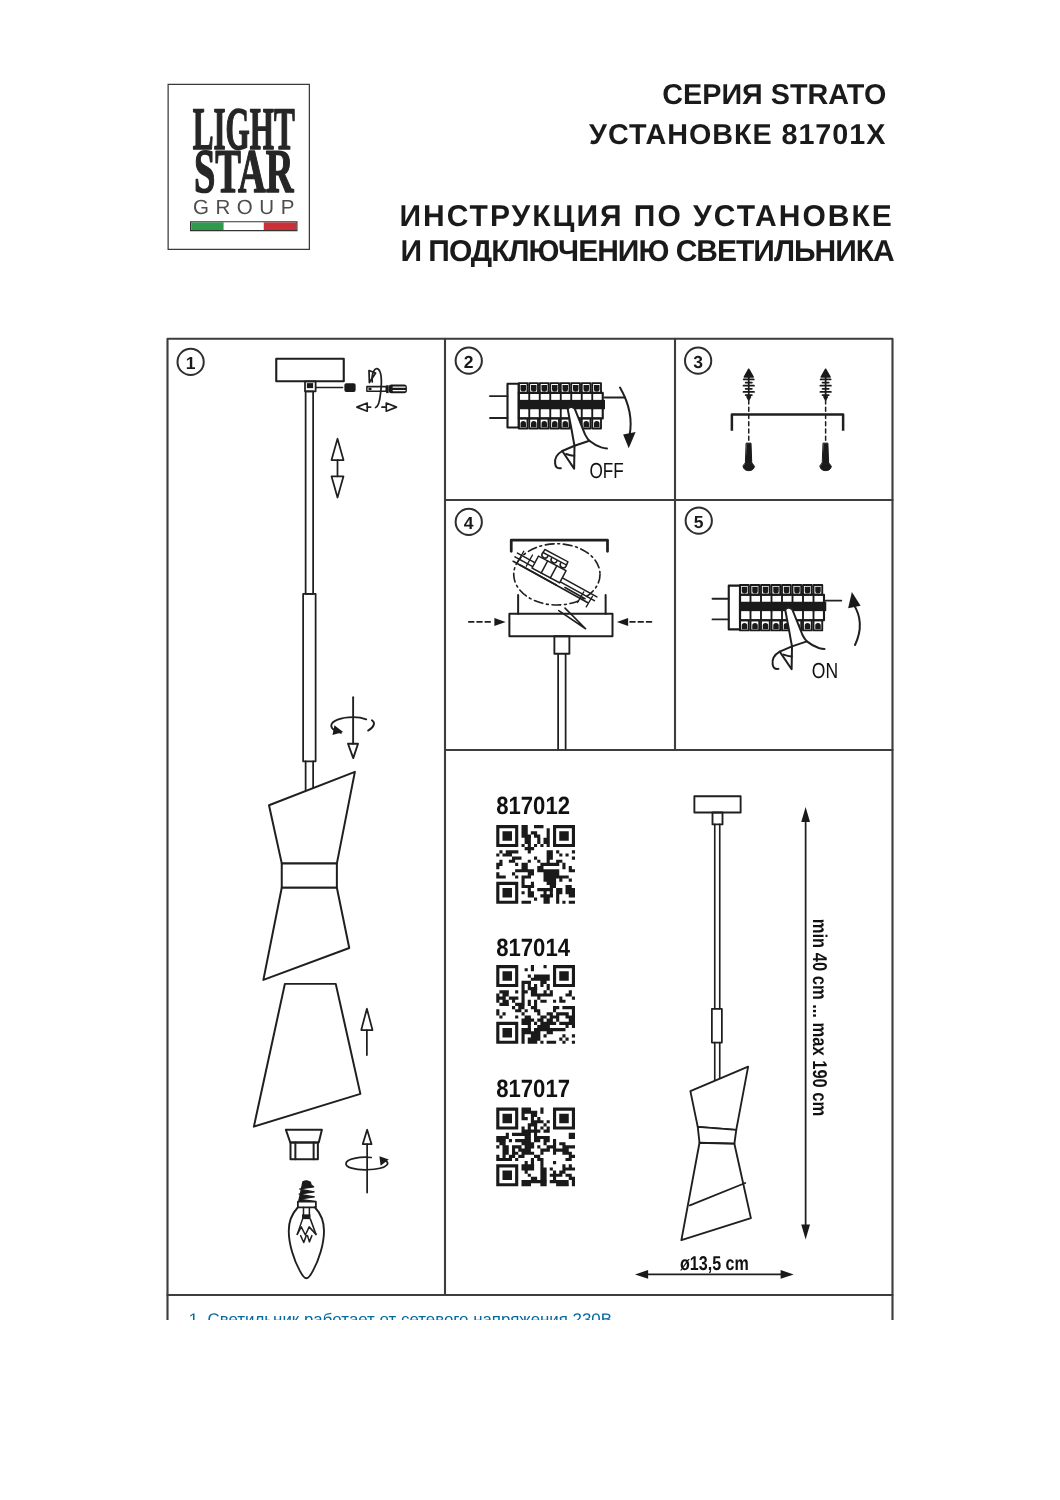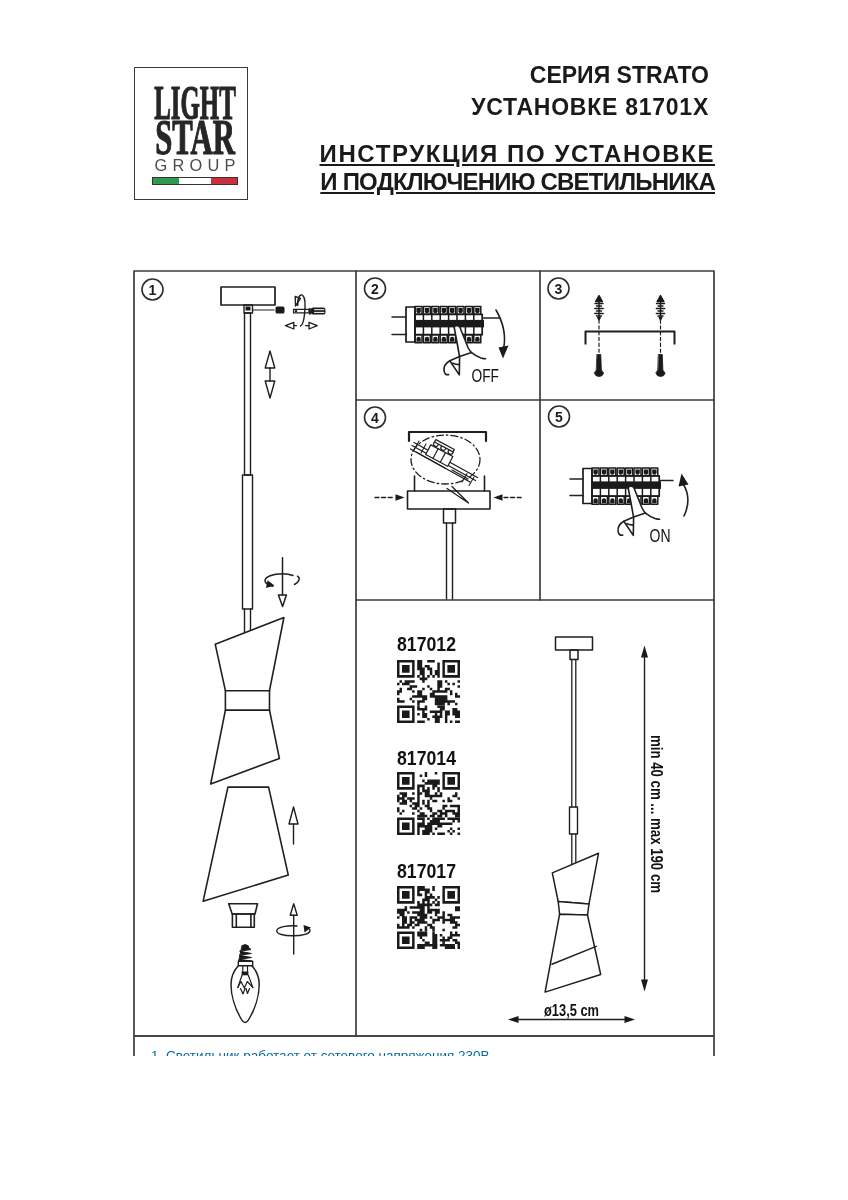--- a/index.html
+++ b/index.html
@@ -14,21 +14,21 @@
   <div class="abs" style="left:133.5px;top:67px;width:112px;height:130.5px;border:1.6px solid #3a3a3a;"></div>
 
   <div class="abs" style="left:152px;top:177px;width:84px;height:6px;border:1.1px solid #333;display:flex;">
     <div style="flex:26;background:#2e9a4e;"></div>
       <div style="flex:32;background:#fff;"></div>
       <div style="flex:26;background:#cb3038;"></div>
   </div>
 
   <div class="abs" style="left:300px;top:59px;width:409px;text-align:right;font-weight:bold;font-size:23px;line-height:32px;color:#1a1a1a;">СЕРИЯ STRATO<br><span style="letter-spacing:0.75px;">УСТАНОВКЕ 81701X</span></div>
 
-  <div class="abs" style="left:250px;top:140px;width:465px;text-align:right;font-weight:bold;font-size:24px;line-height:28px;color:#1a1a1a;letter-spacing:1.6px;text-decoration:underline;">ИНСТРУКЦИЯ ПО УСТАНОВКЕ<br><span style="letter-spacing:-0.8px;">И ПОДКЛЮЧЕНИЮ СВЕТИЛЬНИКА</span></div>
+  <div class="abs" style="left:250px;top:160px;width:465px;text-align:right;font-weight:bold;font-size:24px;line-height:28px;color:#1a1a1a;letter-spacing:1.6px;">ИНСТРУКЦИЯ ПО УСТАНОВКЕ<br><span style="letter-spacing:-0.8px;">И ПОДКЛЮЧЕНИЮ СВЕТИЛЬНИКА</span></div>
 
   <svg class="abs" style="left:0;top:0;" width="848" height="1200" viewBox="0 0 848 1200" fill="none" stroke-linecap="round" stroke-linejoin="round">
 
     <text x="195" y="119" text-anchor="middle" font-family="Liberation Serif, serif" font-weight="bold" font-size="48.3" fill="#262626" stroke="#262626" stroke-width="1.2" transform="matrix(0.516 0 0 1 94.38 0)">LIGHT</text>
 
     <text x="195" y="154" text-anchor="middle" font-family="Liberation Serif, serif" font-weight="bold" font-size="49.8" fill="#262626" stroke="#262626" stroke-width="1.2" transform="matrix(0.617 0 0 1 74.69 0)">STAR</text>
 
     <text x="197.6" y="171" text-anchor="middle" font-family="Liberation Sans, sans-serif" font-size="16.4" letter-spacing="5.25" fill="#4d4d4d">GROUP</text>
 
     <rect x="134" y="271" width="580" height="765" stroke="#3d3d3d" stroke-width="1.7"></rect>

